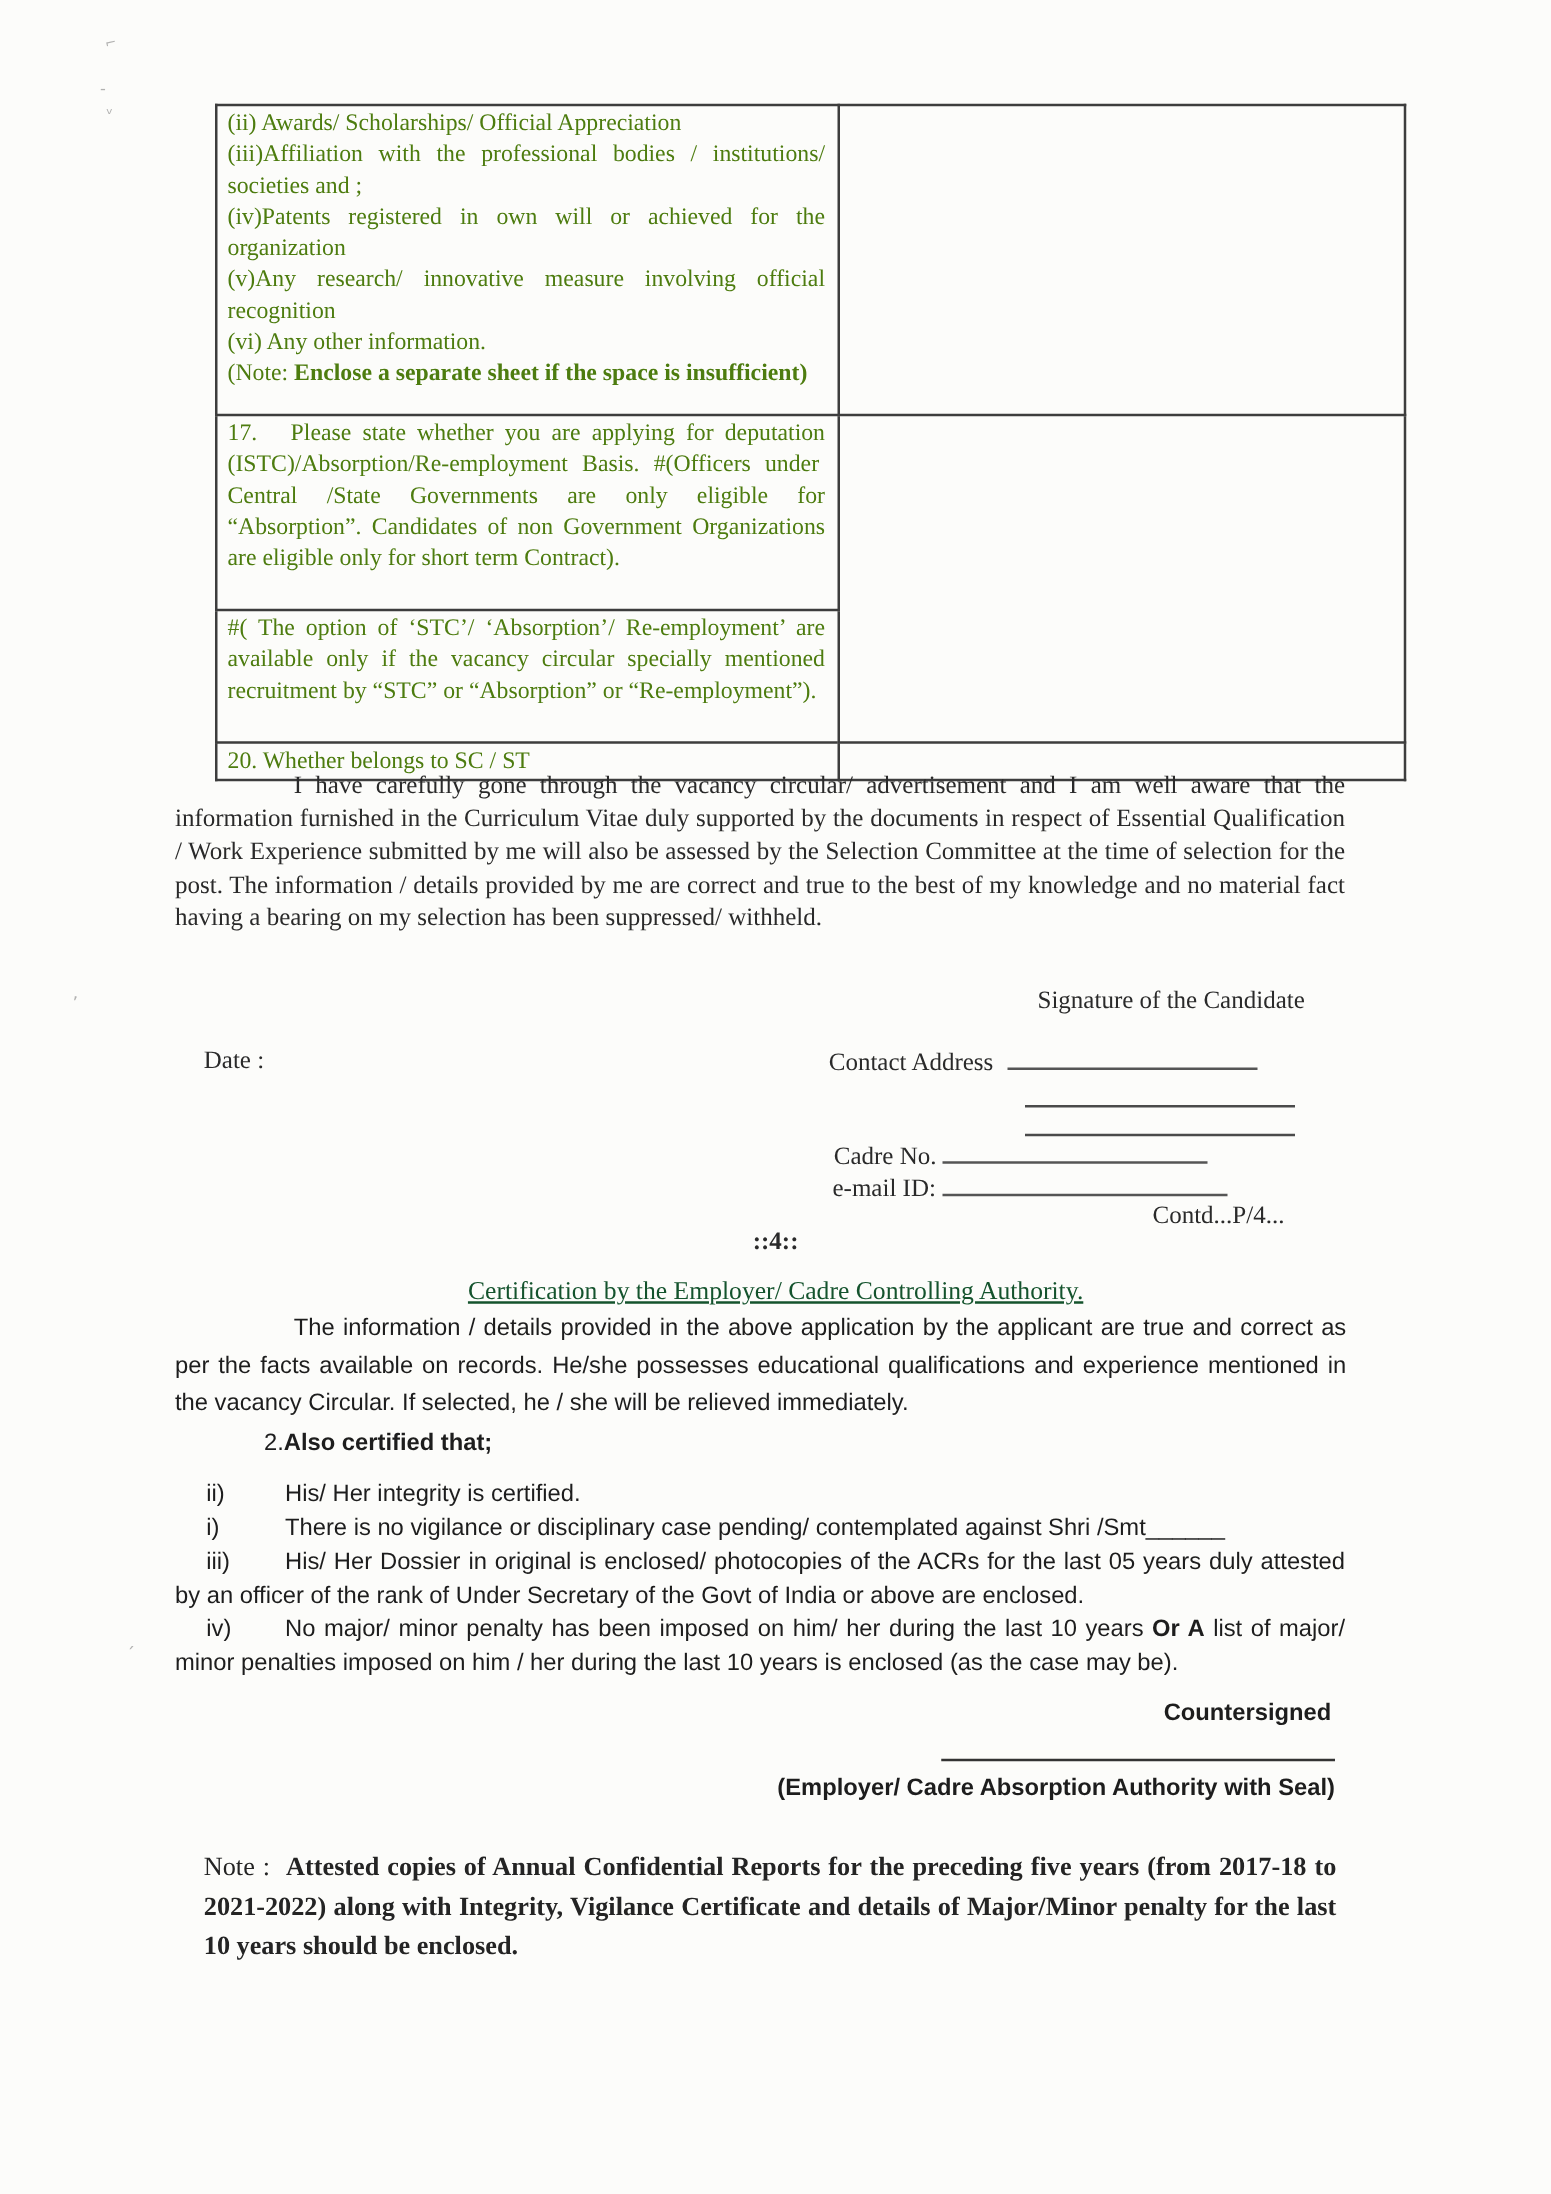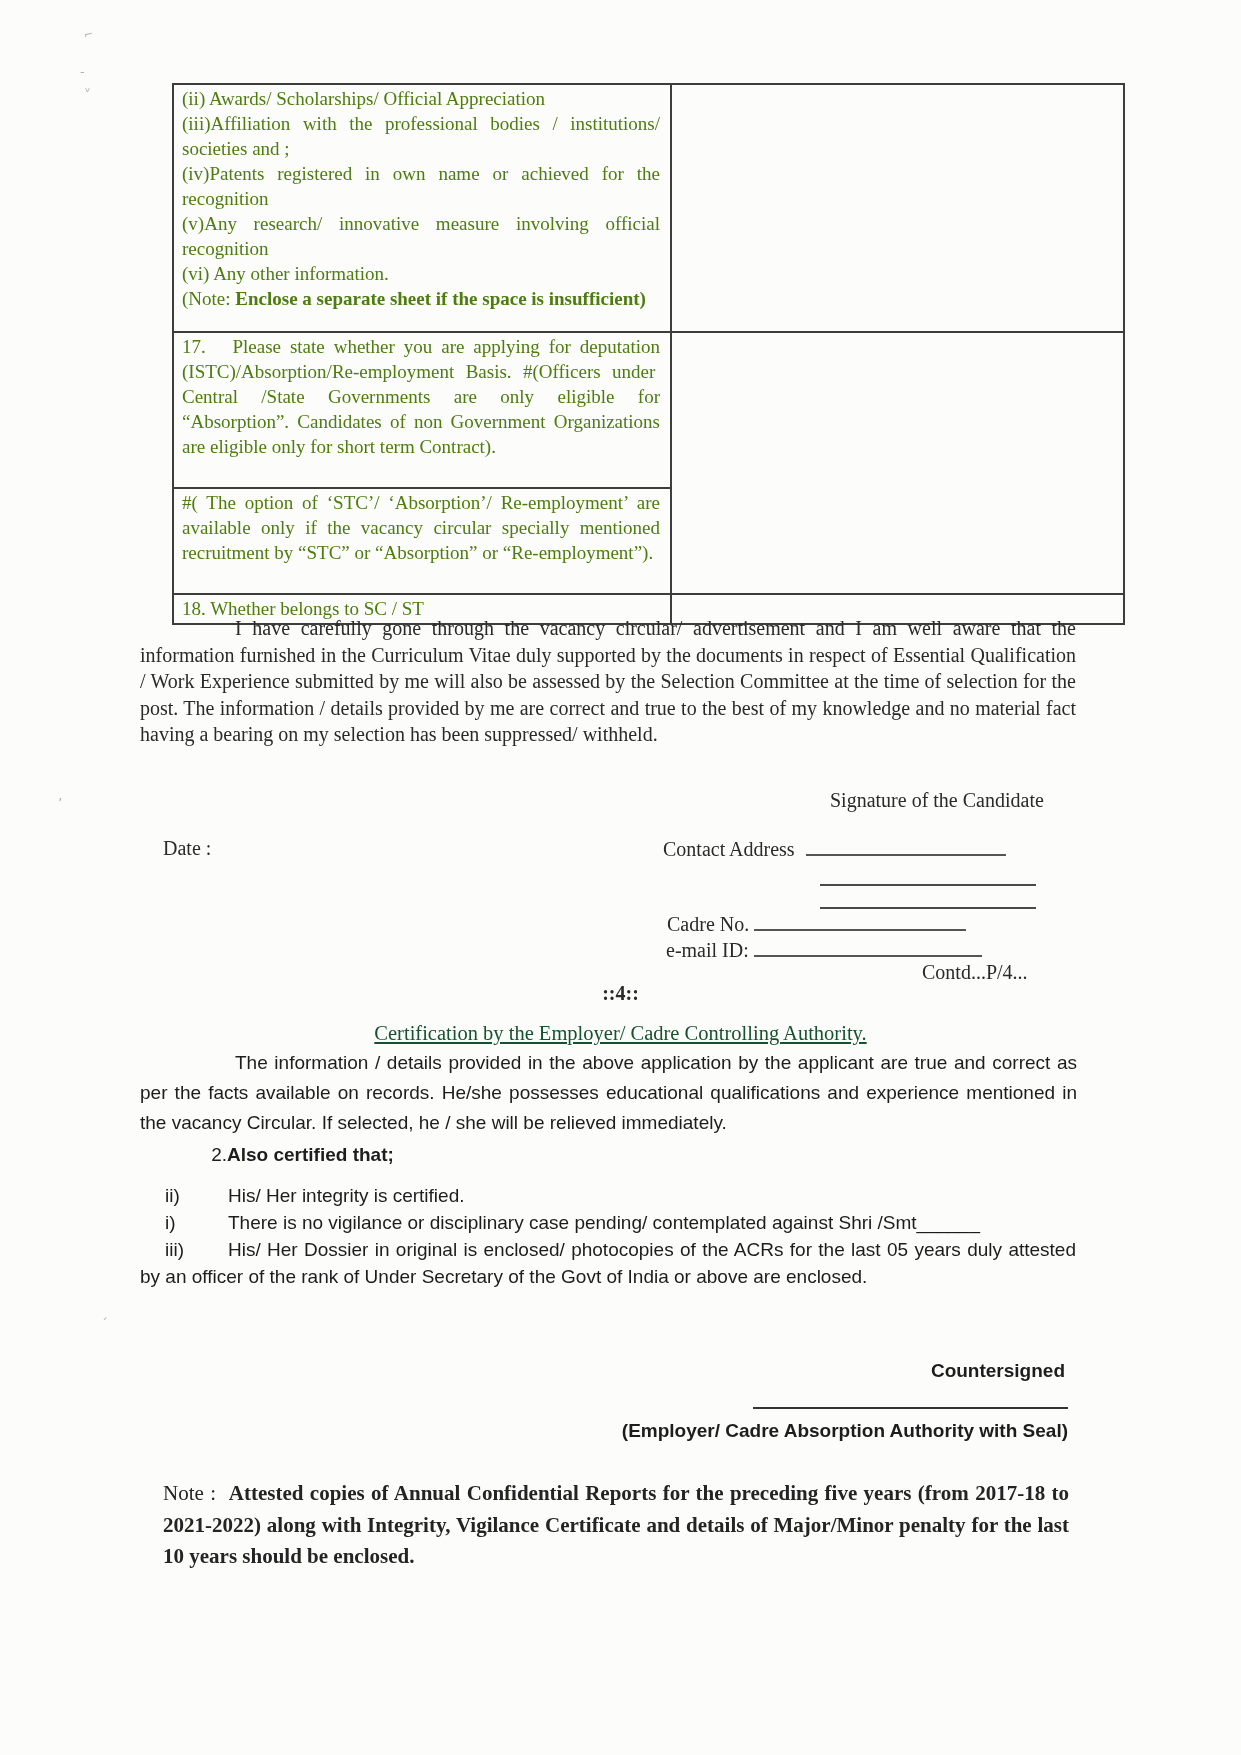--- a/index.html
+++ b/index.html
@@ -77,41 +77,41 @@
   <div class="artifact" style="left:85px;top:80px;font-size:13px;">ᵥ</div>
   <div class="artifact" style="left:58px;top:795px;font-size:14px;">’</div>
   <div class="artifact" style="left:101px;top:1316px;font-size:14px;">´</div>
 
   <table class="qtable">
     <tbody>
         <tr>
       <td class="c1" style="height:244px;">
         <p>(ii) Awards/ Scholarships/ Official Appreciation</p>
         <p>(iii)Affiliation with the professional bodies / institutions/ societies and ;</p>
-        <p>(iv)Patents registered in own name or achieved for the recognition</p>
+        <p>(iv)Patents registered in own will or achieved for the organization</p>
         <p>(v)Any research/ innovative measure involving official recognition</p>
         <p>(vi) Any other information.</p>
         <p><span>(Note: </span><span class="b">Enclose a separate sheet if the space is insufficient)</span></p>
       </td>
       <td class="c2"></td>
     </tr>
     <tr>
       <td class="c1" style="height:152px;">
         <p>17.&nbsp;&nbsp;&nbsp;Please state whether you are applying for deputation (ISTC)/Absorption/Re-employment Basis. #(Officers under&nbsp; Central /State Governments are only eligible for “Absorption”. Candidates of non Government Organizations are eligible only for short term Contract).</p>
       </td>
       <td class="c2" rowspan="2"></td>
     </tr>
     <tr>
       <td class="c1" style="height:102px;">
         <p>#( The option of ‘STC’/ ‘Absorption’/ Re-employment’ are available only if the vacancy circular specially mentioned recruitment by “STC” or “Absorption” or “Re-employment”).</p>
       </td>
     </tr>
     <tr>
       <td class="c1" style="height:26px;">
-        <p>18. Whether belongs to SC / ST</p>
+        <p>20. Whether belongs to SC / ST</p>
       </td>
       <td class="c2"></td>
     </tr>
   </tbody>
     </table>
 
   <p class="declaration">I have carefully gone through the vacancy circular/ advertisement and I am well aware that the information furnished in the Curriculum Vitae duly supported by the documents in respect of Essential Qualification / Work Experience submitted by me will also be assessed by the Selection Committee at the time of selection for the post.  The information / details provided by me are correct and true to the best  of my knowledge and no material fact having a bearing on my selection has been suppressed/ withheld.</p>
 
   <p class="abs serif20" style="left:830px;top:788px;">Signature of the Candidate</p>
 
@@ -142,20 +142,21 @@
   <p class="cert-para sans">The information / details provided in the above application by the applicant are true and correct as per the facts available on records.  He/she possesses educational qualifications and experience mentioned in the vacancy Circular. If selected, he / she will be relieved immediately.</p>
 
   <p class="abs sans" style="left:163px;top:1144px;font-size:19px;">
     <span style="display:inline-block;width:64px;">2.</span><span class="b">Also certified that;</span>
   </p>
 
   <div class="cert-items sans">
     <p><span class="num">ii)</span><span>His/ Her integrity is certified.</span></p>
     <p><span class="num">i)</span><span>There is no vigilance or disciplinary case pending/ contemplated against Shri /Smt______</span></p>
     <p><span class="num">iii)</span><span>His/ Her Dossier in original is enclosed/ photocopies of the ACRs for the last 05 years duly attested by an officer of the rank of Under Secretary of the Govt of India or above are enclosed.</span></p>
+    <p><span class="num">iv)</span><span>No major/ minor penalty has been imposed on him/ her during the last 10 years </span><span class="b">Or A</span><span> list of major/ minor penalties imposed on him / her during the last 10 years is enclosed (as the case may be).</span></p>
   </div>
 
   <p class="abs sans b" style="right:176px;top:1360px;font-size:19px;">Countersigned</p>
 
   <div class="hline" style="left:753px;top:1407px;width:315px;border-top-width:2.5px;border-top-color:#333;"></div>
 
   <p class="abs sans b" style="right:173px;top:1420px;font-size:19px;">(Employer/ Cadre Absorption Authority with Seal)</p>
 
   <p class="note">
     <span class="note-label">Note :&nbsp; </span><span>Attested copies of Annual Confidential Reports for the preceding five years (from 2017-18 to 2021-2022) along with Integrity, Vigilance Certificate and details of Major/Minor penalty for the last 10 years should be enclosed.</span>

